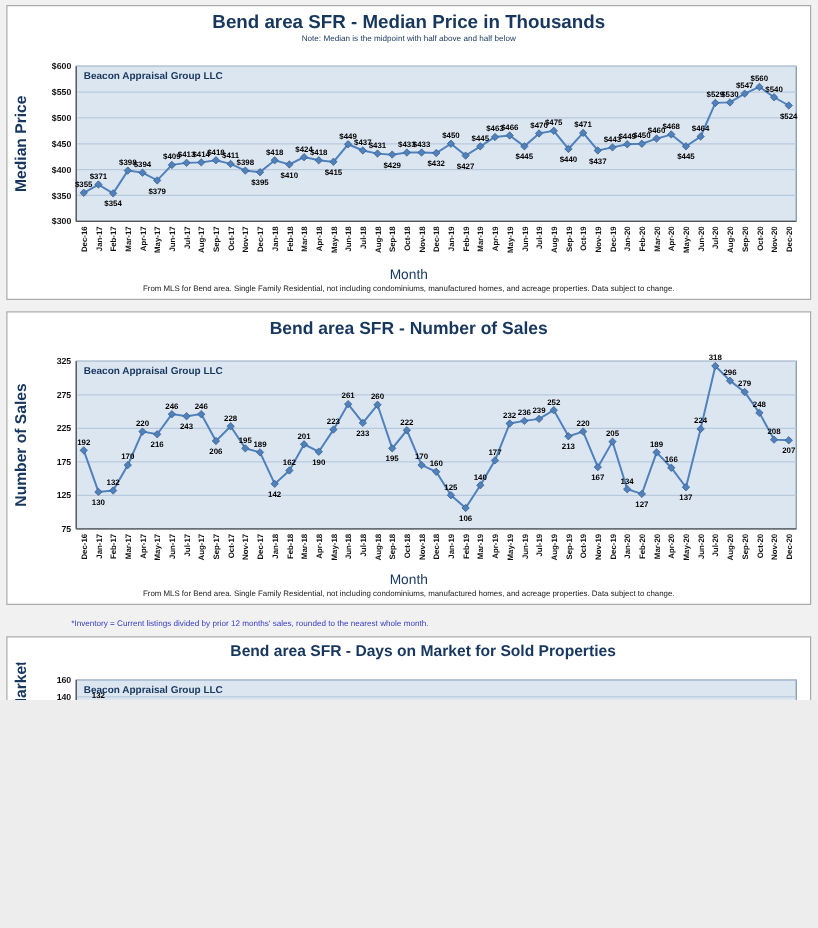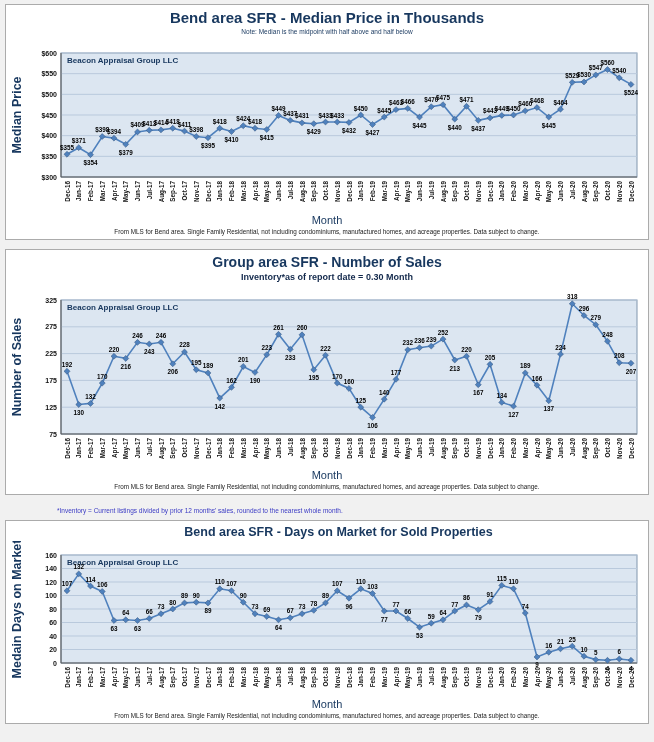--- a/index.html
+++ b/index.html
@@ -1,17 +1,17 @@
 <!DOCTYPE html>
 <html><head>
 <meta charset="utf-8">
 <style>
   html,body{margin:0;padding:0;background:#ededed;}
   .page{
-    width:654px;height:742px;box-sizing:border-box;
+    width:654px;height:560px;box-sizing:border-box;
     background:#f1f1f1;font-family:"Liberation Sans",sans-serif;
     padding:4px 0 0 0;overflow:hidden;
   }
   .panel{
     background:#ffffff;border:1px solid #ababab;
     margin:0 5px 9px 5px;box-sizing:border-box;
     padding:3px 1px 2px 1px;position:relative;
   }
   .chart-title{
     text-align:center;font-weight:bold;color:#17375e;
@@ -227,22 +227,21 @@
           <text x="0" y="0" text-anchor="end" font-size="6.3px" font-weight="bold" fill="#111" transform="translate(603 144) rotate(-90)">Oct-20</text>
           <text x="0" y="0" text-anchor="end" font-size="6.3px" font-weight="bold" fill="#111" transform="translate(614.75 144) rotate(-90)">Nov-20</text>
           <text x="0" y="0" text-anchor="end" font-size="6.3px" font-weight="bold" fill="#111" transform="translate(626.5 144) rotate(-90)">Dec-20</text>
         </g>
       </svg>
     <div class="month-label">Month</div>
     <div class="chart-footer">From MLS for Bend area.  Single Family Residential, not including condominiums, manufactured homes, and acreage properties.  Data subject to change.</div>
   </div>
 
   <div class="panel">
-    <div class="chart-title" style="font-size:14px;">Group area SFR - Number of Sales</div>
-    <div class="chart-sub">Inventory*as of report date = 0.30 Month</div>
+    <div class="chart-title" style="font-size:14px;">Bend area SFR - Number of Sales</div>
     <svg class="chart" id="chart1" width="640" height="184">
         <g>
           <rect x="54" y="16" width="576" height="134" fill="#dce6f1" stroke="#8096ad" stroke-width="1"></rect>
         </g>
         <g>
           <line x1="54" y1="150" x2="630" y2="150" stroke="#b9c9dc" stroke-width="1"></line>
           <line x1="54" y1="123.2" x2="630" y2="123.2" stroke="#b9c9dc" stroke-width="1"></line>
           <line x1="54" y1="96.4" x2="630" y2="96.4" stroke="#b9c9dc" stroke-width="1"></line>
           <line x1="54" y1="69.60000000000001" x2="630" y2="69.60000000000001" stroke="#b9c9dc" stroke-width="1"></line>
           <line x1="54" y1="42.8" x2="630" y2="42.8" stroke="#b9c9dc" stroke-width="1"></line>

